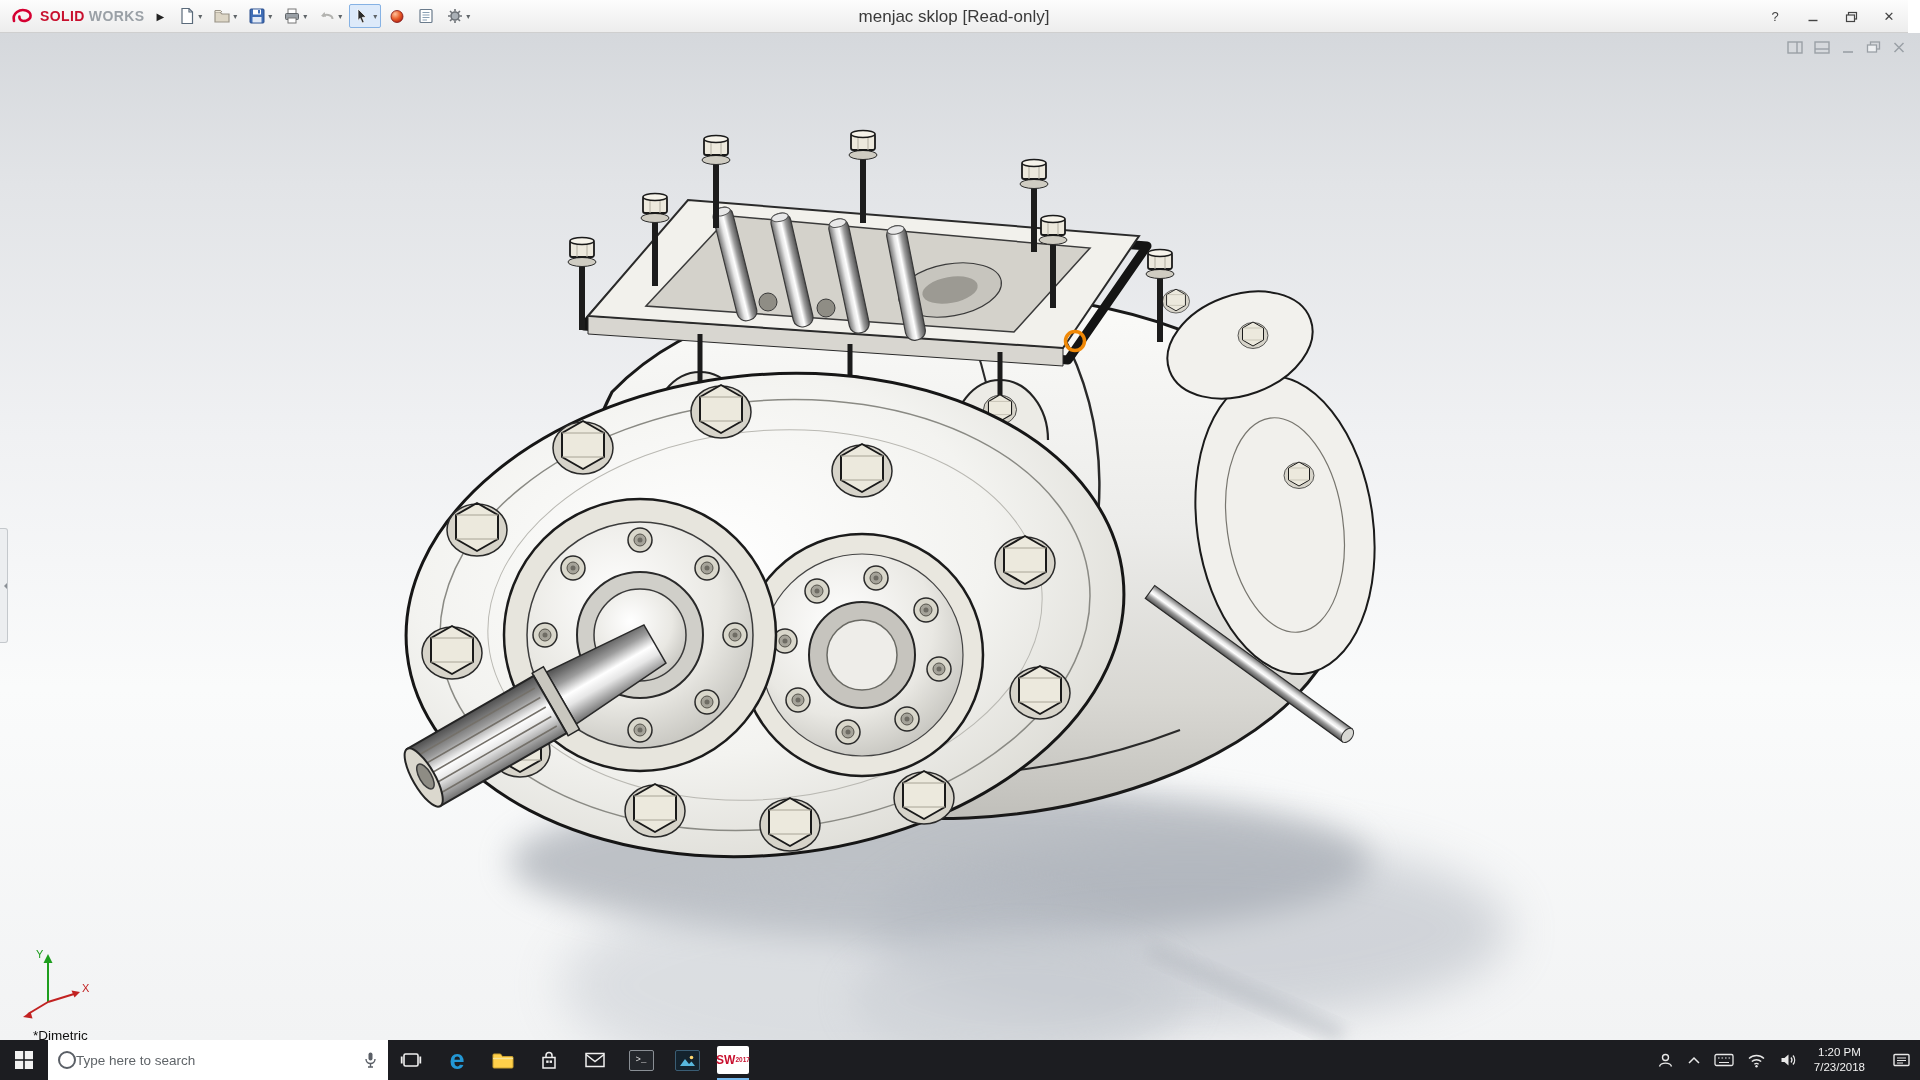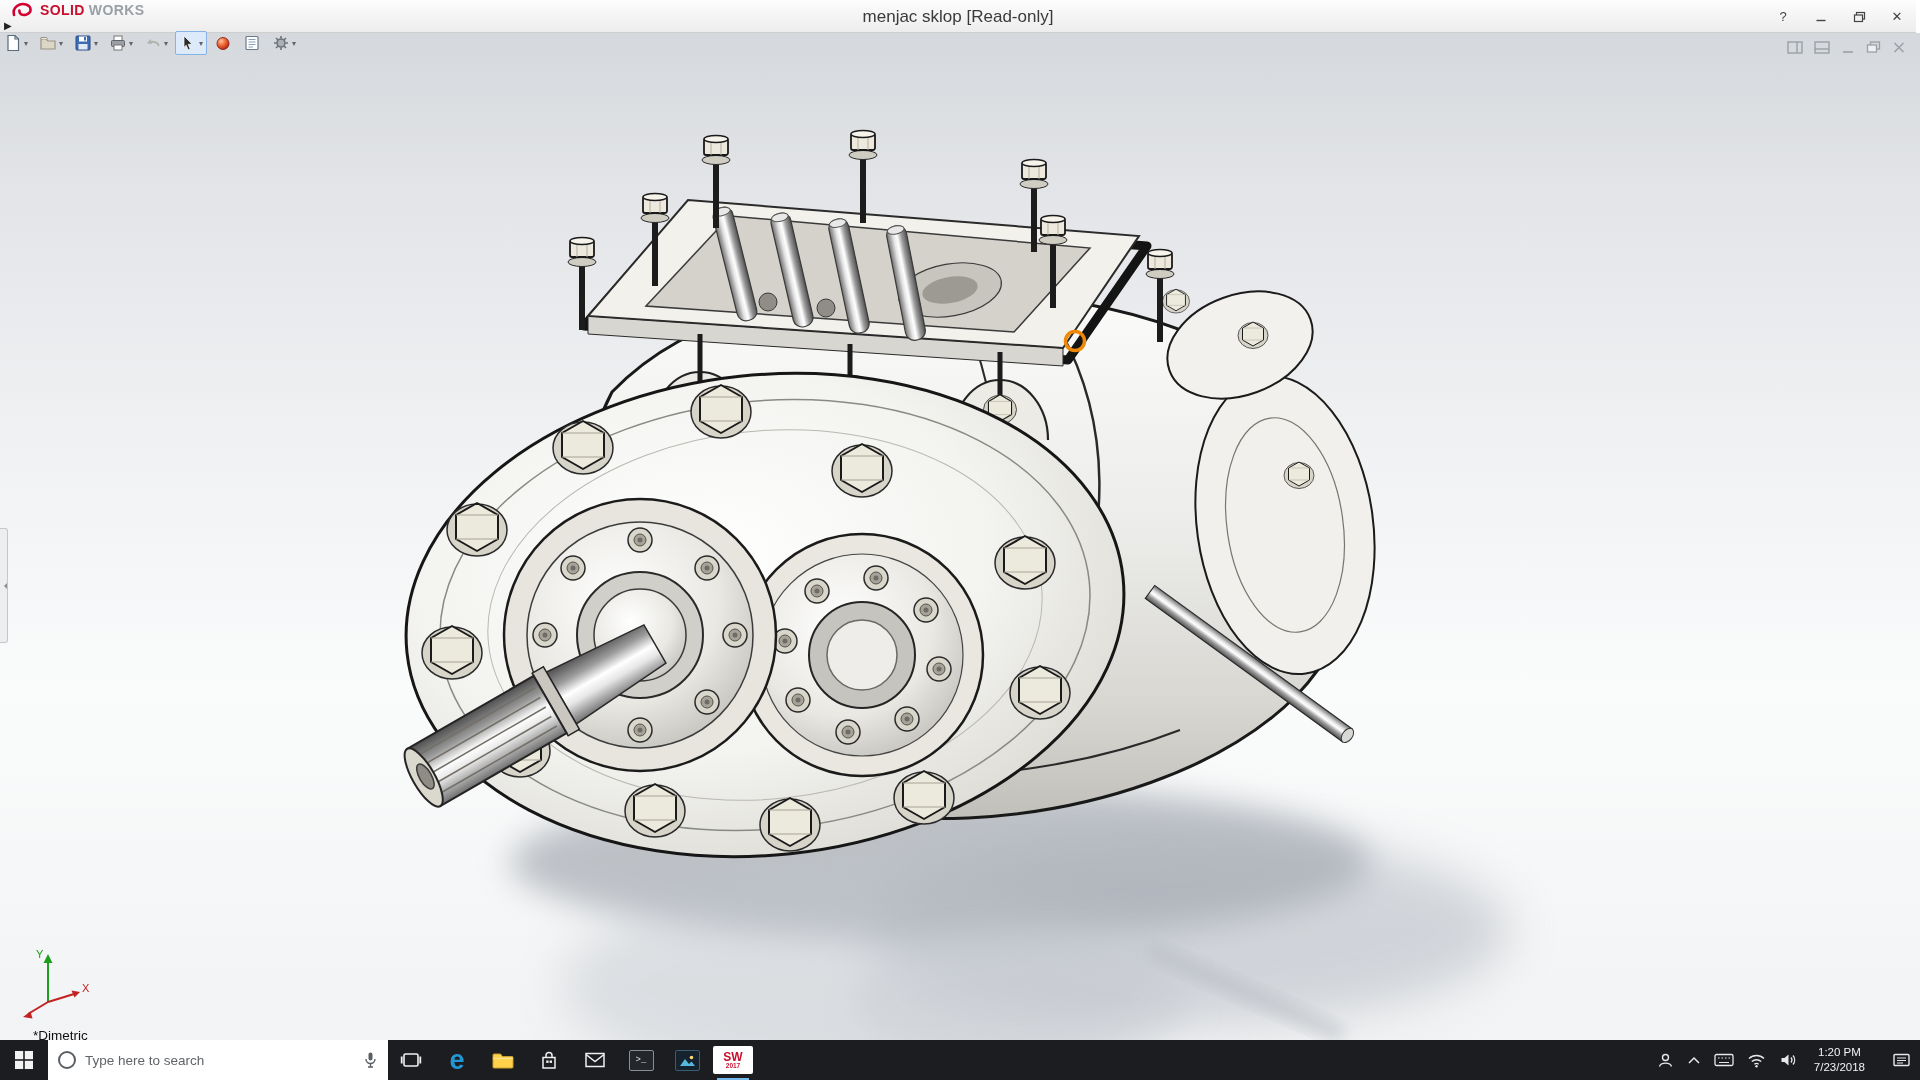--- a/index.html
+++ b/index.html
@@ -1,23 +1,23 @@
 <!DOCTYPE html>
 <html><head>
 <meta charset="utf-8">
 <style>
   * { box-sizing: border-box; margin: 0; padding: 0; }
   html,body { width:1920px; height:1080px; overflow:hidden; background:#fff;
               font-family:"Liberation Sans", sans-serif; }
   .screen { position:relative; width:1920px; height:1080px; overflow:hidden; }
 
   
-  .titlebar { position:absolute; top:0; left:0; right:4px; height:33px; z-index:30;
+  .titlebar { position:absolute; top:0; left:0; right:12px; height:33px; z-index:30;
     background:linear-gradient(#fdfdfd,#ededed); border-bottom:1px solid #cfcfcf;
-    display:flex; align-items:flex-start;flex-direction:column; }
+    display:flex; align-items:center; }
   .brand { display:flex; align-items:center; gap:4px; padding:0 8px 0 10px; }
   .brand-solid { font-size:14px; font-weight:bold; color:#c8102e; letter-spacing:.4px; }
   .brand-works { font-size:14px; font-weight:bold; color:#9aa0a6; letter-spacing:.4px; }
   .flyout { font-size:10px; color:#222; padding:0 10px 0 4px; cursor:default; }
   .tools { display:flex; align-items:center; gap:3px; }
   .tool { display:flex; align-items:center; padding:2px 3px; border:1px solid transparent; border-radius:2px; }
   .tool.active { background:#ddeafa; border-color:#86b2e4; }
   .dd { font-size:8px; color:#5f6468; margin-left:2px; }
   .doc-title { position:absolute; left:50%; top:0; height:33px; display:flex; align-items:center;
     transform:translateX(-50%); font-size:17px; color:#3a3a3a; }
@@ -37,32 +37,32 @@
     background:#eceef0; border:1px solid #c4c8cc; border-left:none; border-radius:0 3px 3px 0; }
   .left-notch::after { content:""; position:absolute; top:50%; left:1px; margin-top:-3px;
     border:3px solid transparent; border-right-color:#8a8f95; }
 
   
   .taskbar { position:absolute; left:0; right:0; bottom:0; height:40px; z-index:40;
     background:#1c1d21; display:flex; align-items:stretch; color:#eee; }
   .tb-tile { width:46px; display:flex; align-items:center; justify-content:center; position:relative; }
   .tb-start { width:48px; }
   .tb-tile.active::after { content:""; position:absolute; left:7px; right:7px; bottom:0; height:2px; background:#76b9ed; }
-  .searchbox { width:340px; background:#fff; display:flex; align-items:center; gap:9px; padding:0 10px; }
+  .searchbox { width:340px; background:#fff; display:flex; align-items:center; gap:0; padding:0 10px; }
   .cortana-ring { width:18px; height:18px; border:2px solid #5a5f66; border-radius:50%; flex:none; }
   .searchbox input { flex:1; border:none; outline:none; font-size:13.5px; color:#444;
     font-family:"Liberation Sans",sans-serif; background:transparent; }
   .searchbox input::placeholder { color:#5f6468; opacity:1; }
   .edge-e { font-size:27px; font-weight:bold; color:#2397d4; line-height:1; }
   .cmd-box { width:25px; height:21px; background:#23262b; border:1px solid #8a8f95; border-radius:2px;
     color:#ddd; font-size:9px; display:flex; align-items:center; justify-content:center;
     font-family:"Liberation Mono", monospace; }
   .photos-box { width:25px; height:21px; background:#14232e; border:1px solid #3a5d74; border-radius:2px;
     display:flex; align-items:center; justify-content:center; }
-  .sw-badge { width:40px; height:28px; background:#fff; border-radius:2px; display:flex; flex-direction:column;
+  .sw-badge { width:32px; height:28px; background:#fff; border-radius:2px; display:flex; flex-direction:row;
     align-items:center; justify-content:center; line-height:1; }
   .sw-badge .l1 { color:#c8102e; font-weight:bold; font-size:12px; }
   .sw-badge .l2 { color:#c8102e; font-size:6.5px; font-weight:bold; }
   .tray { margin-left:auto; display:flex; align-items:center; gap:13px; }
   .tray svg { display:block; }
   .clock { display:flex; flex-direction:column; justify-content:center; text-align:center;
     font-size:11.5px; line-height:1.3; color:#f2f2f2; padding:0 4px; }
 </style>
 </head>
 <body>

